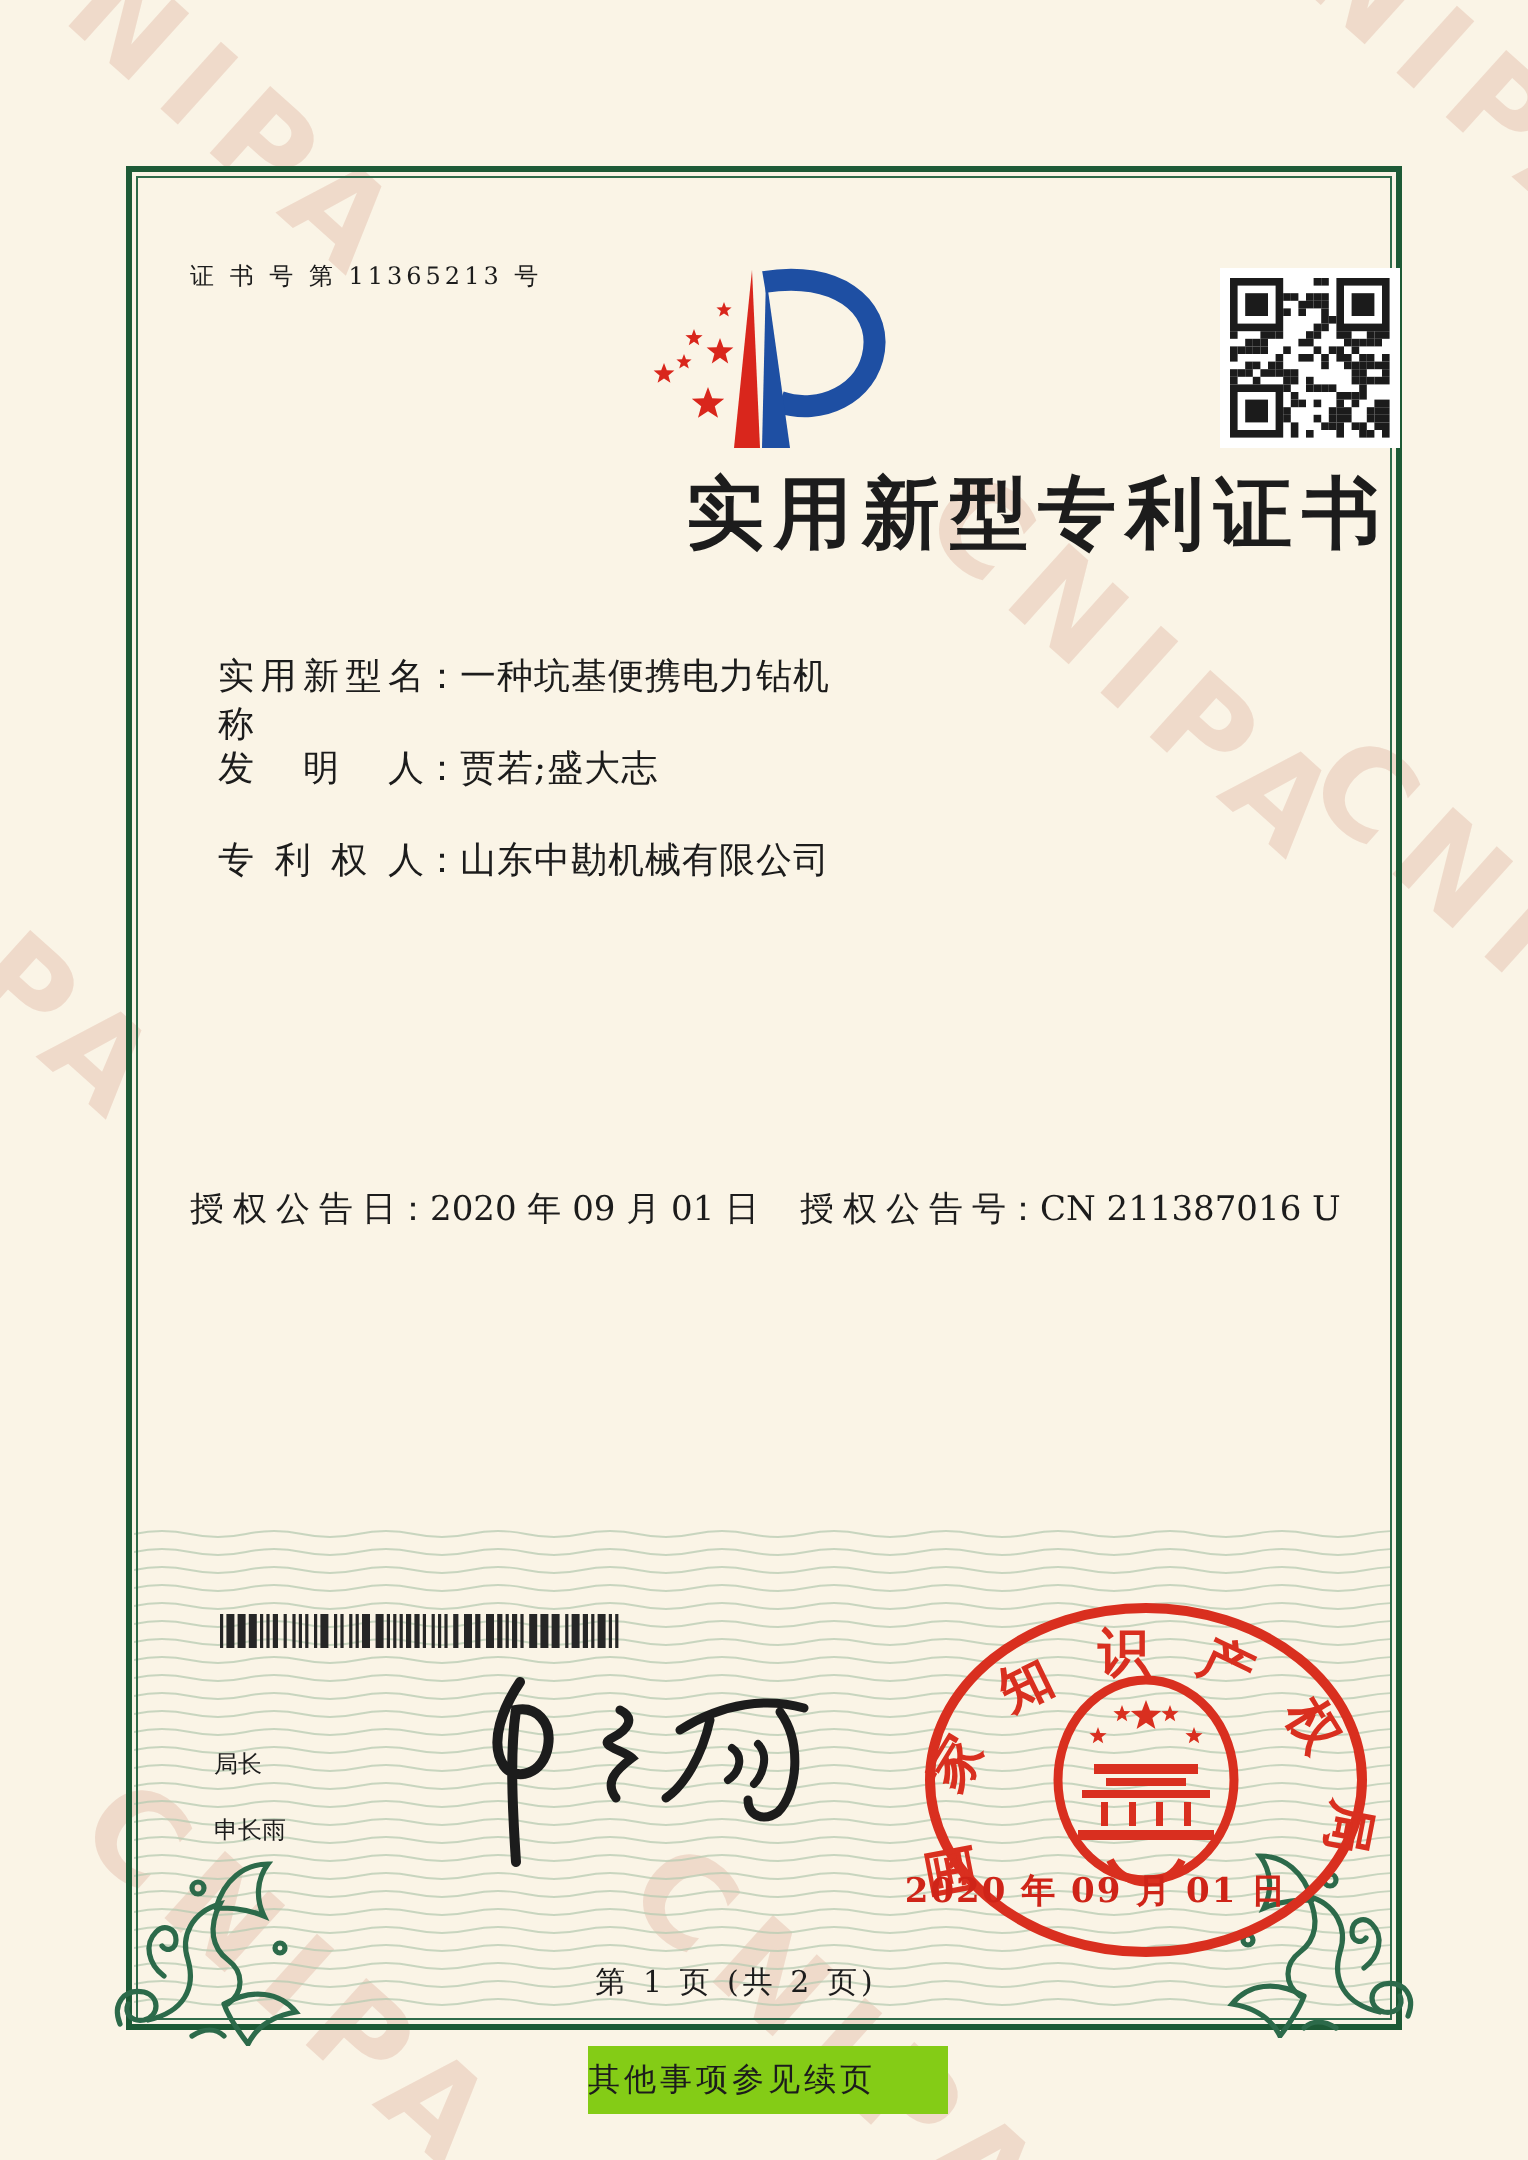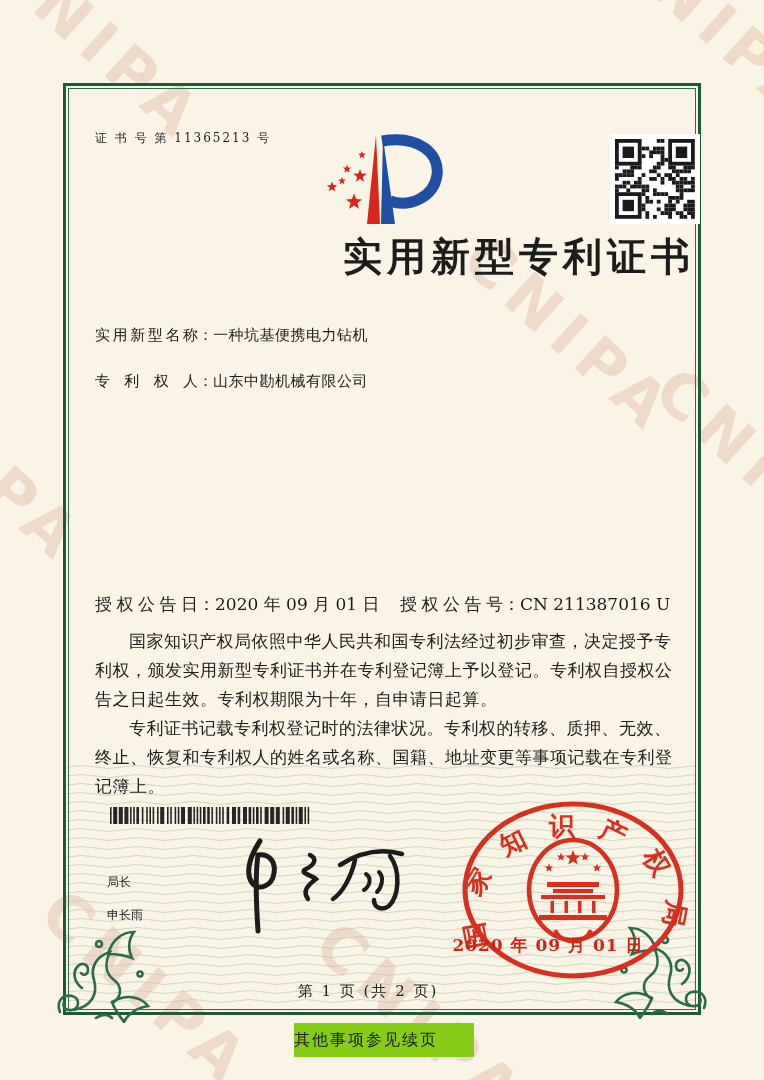--- a/index.html
+++ b/index.html
@@ -20,21 +20,21 @@
   .flourish{position:absolute;z-index:3;}
 
   
   .cert-no{position:absolute;left:95px;top:130px;font-size:12px;letter-spacing:2px;z-index:4;}
   #logo{position:absolute;left:318px;top:131px;z-index:4;}
   #qr{position:absolute;left:610px;top:134px;z-index:4;}
   .title{position:absolute;left:63px;top:230px;width:632px;text-align:right;
          font-size:39px;font-weight:bold;letter-spacing:5px;z-index:4;}
 
   
-  .fields{position:absolute;left:95px;top:326px;width:585px;font-size:15px;z-index:4;}
+  .fields{position:absolute;left:109px;top:326px;width:585px;font-size:18px;z-index:4;}
   .frow{height:46px;}
   .flabel{display:inline-block;width:103px;text-align:justify;text-align-last:justify;vertical-align:top;}
   .fvalue{letter-spacing:.5px;}
   .grant{position:absolute;left:95px;top:593px;width:600px;font-size:17px;z-index:4;}
   .gval1{display:inline-block;width:185px;}
 
   
   .paras{position:absolute;left:95px;top:627px;width:578px;z-index:4;}
   .paras p{margin:0;font-size:17px;line-height:29px;text-indent:2em;letter-spacing:.5px;}
 
@@ -279,31 +279,28 @@
       <rect x="65.8" y="12.6" width="11.399999999999999" height="11.399999999999999" fill="#1b1b1b"></rect>
       <rect x="5" y="58.199999999999996" width="26.599999999999998" height="26.599999999999998" fill="#1b1b1b"></rect>
       <rect x="8.8" y="62" width="19" height="19" fill="#ffffff"></rect>
       <rect x="12.6" y="65.8" width="11.399999999999999" height="11.399999999999999" fill="#1b1b1b"></rect>
     </svg>
 
   <div class="title">实用新型专利证书</div>
 
   <div class="fields">
     <div class="frow"><span class="flabel">实用新型名称</span><span>：</span><span class="fvalue">一种坑基便携电力钻机</span></div>
+    <div class="frow"><span class="flabel">发明人</span><span>：</span><span class="fvalue">贾若;盛大志</span></div>
     <div class="frow"><span class="flabel">专利权人</span><span>：</span><span class="fvalue">山东中勘机械有限公司</span></div>
   </div>
 
   <div class="grant">
     <span class="flabel">授权公告日</span><span>：</span><span class="gval1">2020 年 09 月 01 日</span><span class="flabel">授权公告号</span><span>：</span><span>CN 211387016 U</span>
   </div>
 
-  <div class="paras">
-    <p>国家知识产权局依照中华人民共和国专利法经过初步审查，决定授予专利权，颁发实用新型专利证书并在专利登记簿上予以登记。专利权自授权公告之日起生效。专利权期限为十年，自申请日起算。</p>
-    <p>专利证书记载专利权登记时的法律状况。专利权的转移、质押、无效、终止、恢复和专利权人的姓名或名称、国籍、地址变更等事项记载在专利登记簿上。</p>
-  </div>
 
   <svg id="barcode" width="202" height="18">
       <rect x="0.0" y="0" width="1.6" height="17" fill="#262626"></rect>
       <rect x="3.2" y="0" width="4" height="17" fill="#262626"></rect>
       <rect x="8.8" y="0" width="4" height="17" fill="#262626"></rect>
       <rect x="14.4" y="0" width="4" height="17" fill="#262626"></rect>
       <rect x="20.0" y="0" width="1.6" height="17" fill="#262626"></rect>
       <rect x="23.2" y="0" width="1.6" height="17" fill="#262626"></rect>
       <rect x="26.4" y="0" width="2.6" height="17" fill="#262626"></rect>
       <rect x="31.8" y="0" width="1.6" height="17" fill="#262626"></rect>

